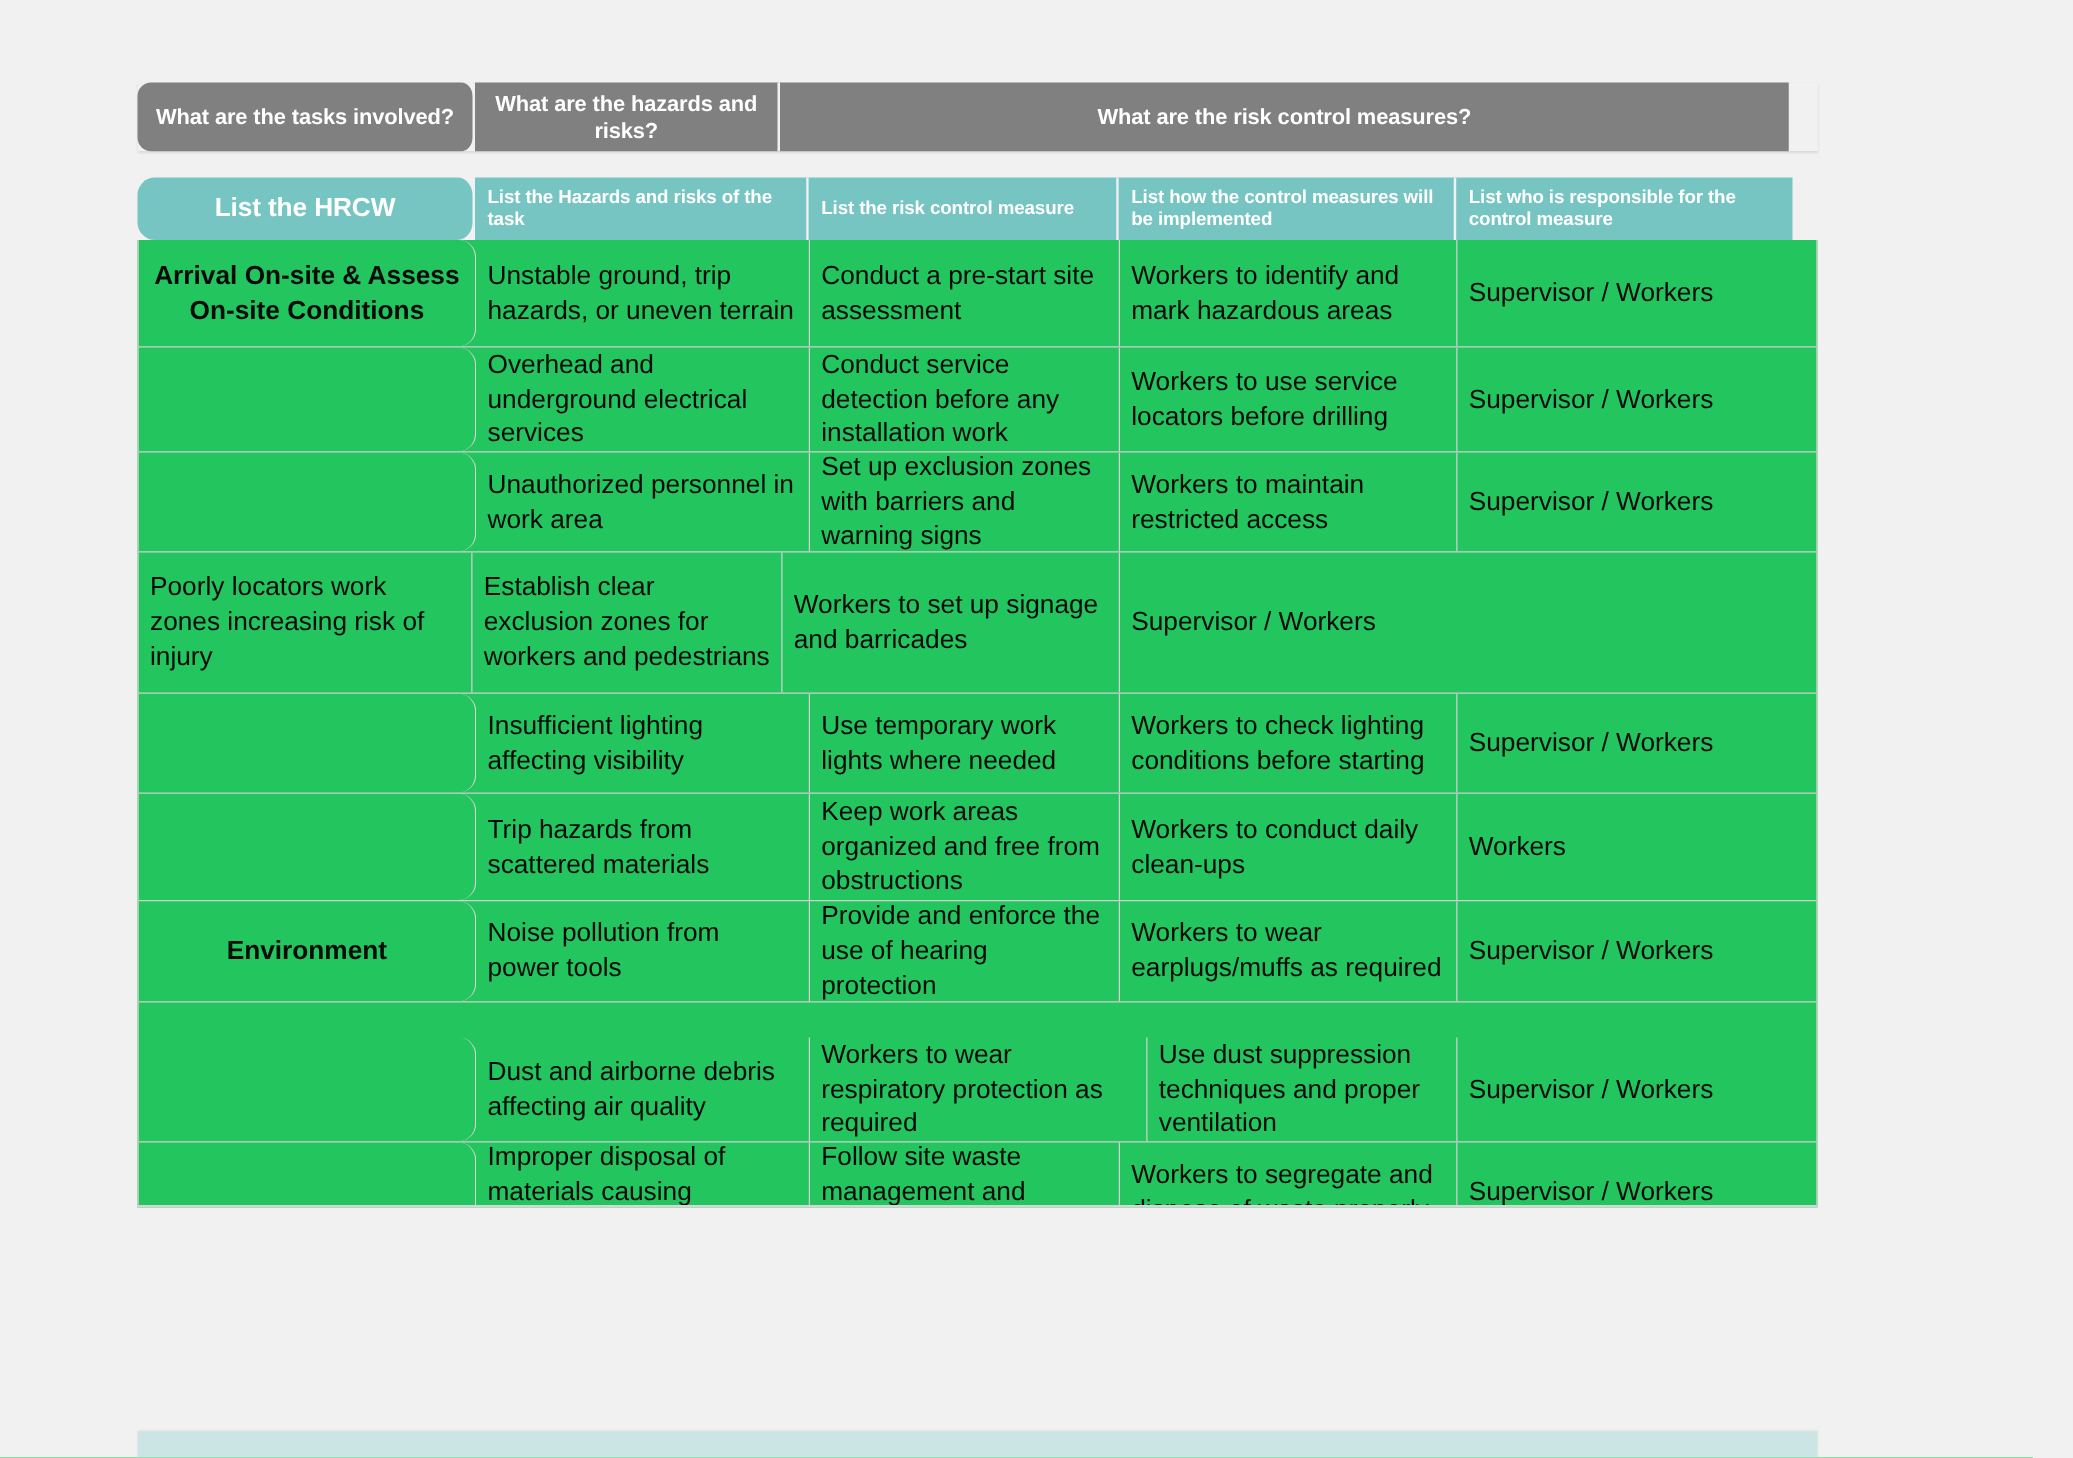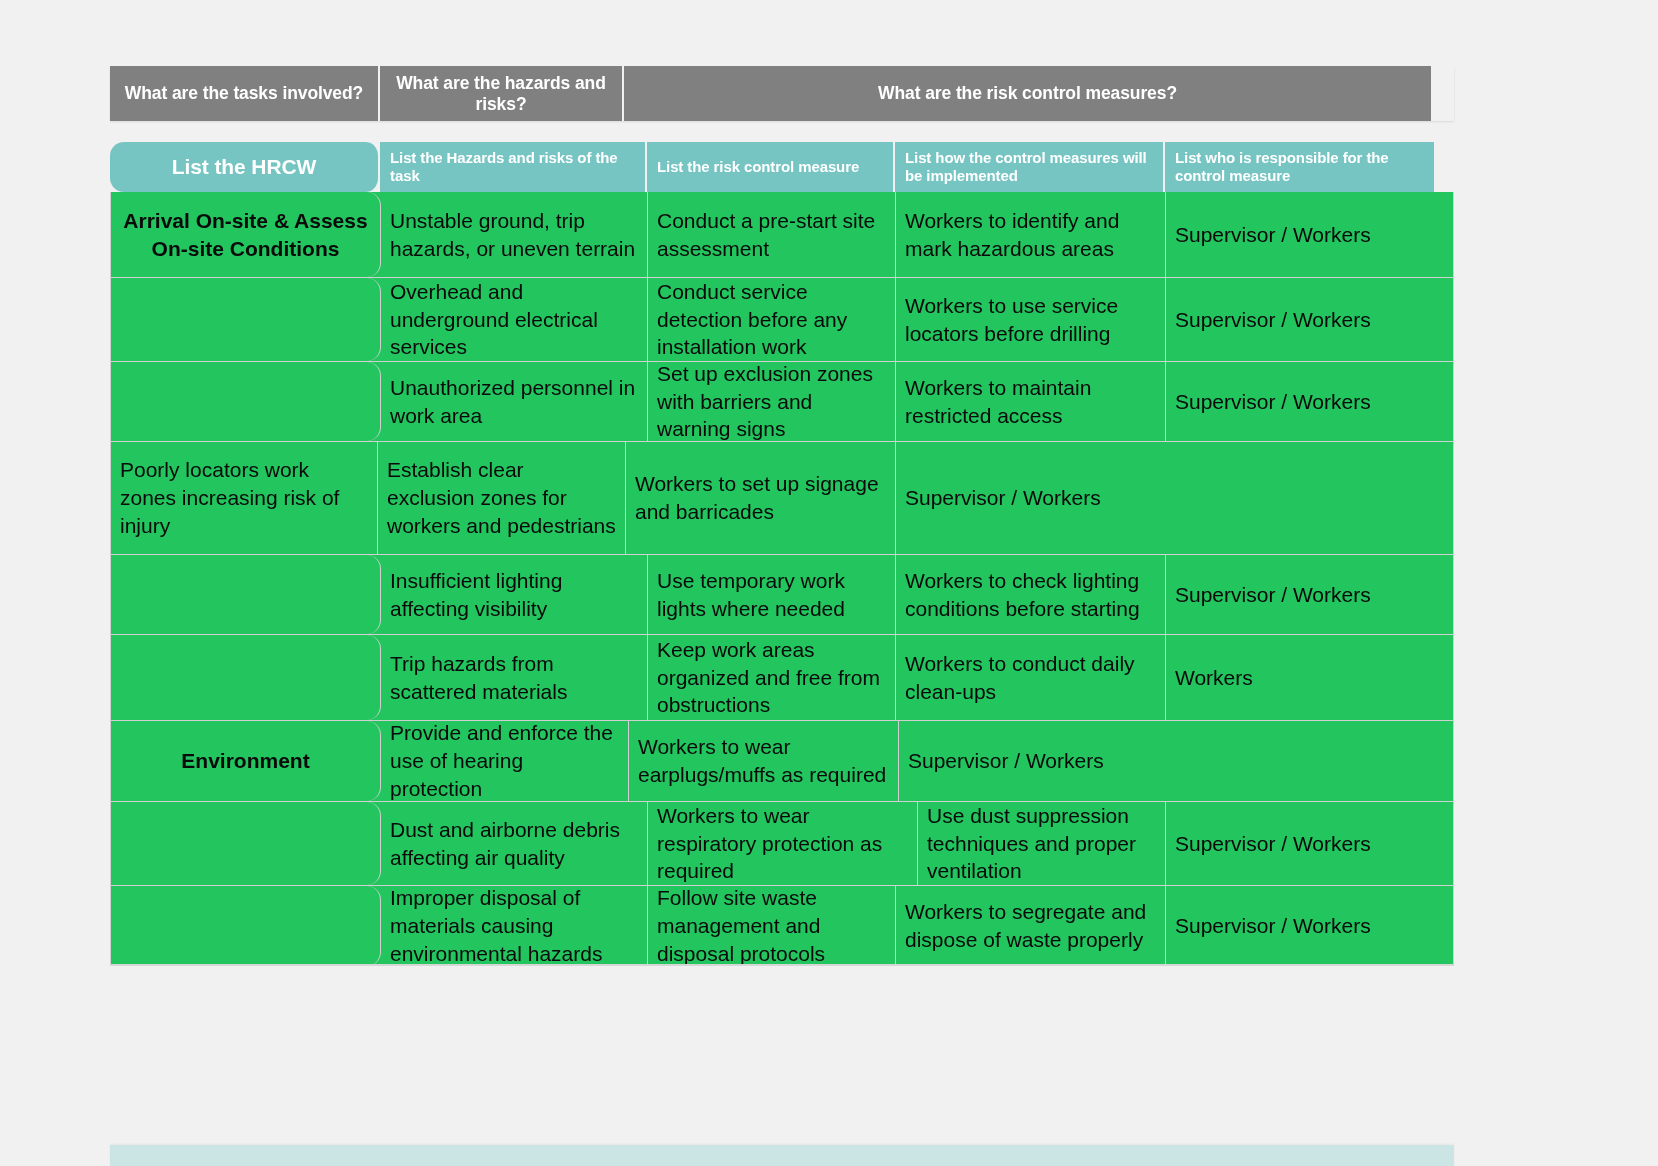--- a/index.html
+++ b/index.html
@@ -33,21 +33,21 @@
     display: flex;
     align-items: center;
     justify-content: center;
     text-align: center;
     box-sizing: border-box;
     border-right: 2px solid #f1f1f1;
     letter-spacing: -0.1px;
     line-height: 1.15;
   }
   .banner-cell:last-child { border-right: none; }
-  .bc-1 { width: 270px; }
+  .bc-1 { width: 270px; border-radius: 11px; }
   .bc-2 { width: 244px; }
   .bc-3 { width: 807px; }
 
   
   .thead-row {
     position: absolute;
     left: 110px;
     top: 142px;
     width: 1344px;
     height: 50px;
@@ -183,25 +183,26 @@
     </div>
     <div class="trow" style="height: 86px;">
       <div class="td c1 empty"></div>
       <div class="td c2">Trip hazards from scattered materials</div>
       <div class="td c3">Keep work areas organized and free from obstructions</div>
       <div class="td c4">Workers to conduct daily clean-ups</div>
       <div class="td c5">Workers</div>
     </div>
     <div class="trow" style="height: 81px;">
       <div class="td c1">Environment</div>
+      <div class="td c2">Noise pollution from power tools</div>
       <div class="td c3">Provide and enforce the use of hearing protection</div>
       <div class="td c4">Workers to wear earplugs/muffs as required</div>
       <div class="td c5">Supervisor / Workers</div>
     </div>
-    <div class="trow" style="height: 84px;">
+    <div class="trow" style="height: 84px; margin-top: 28px;">
       <div class="td c1 empty"></div>
       <div class="td c2">Dust and airborne debris affecting air quality</div>
       <div class="td c4">Workers to wear respiratory protection as required</div>
       <div class="td c3">Use dust suppression techniques and proper ventilation</div>
       <div class="td c5">Supervisor / Workers</div>
     </div>
     <div class="trow" style="height: 80px;">
       <div class="td c1 empty"></div>
       <div class="td c2">Improper disposal of materials causing environmental hazards</div>
       <div class="td c3">Follow site waste management and disposal protocols</div>

